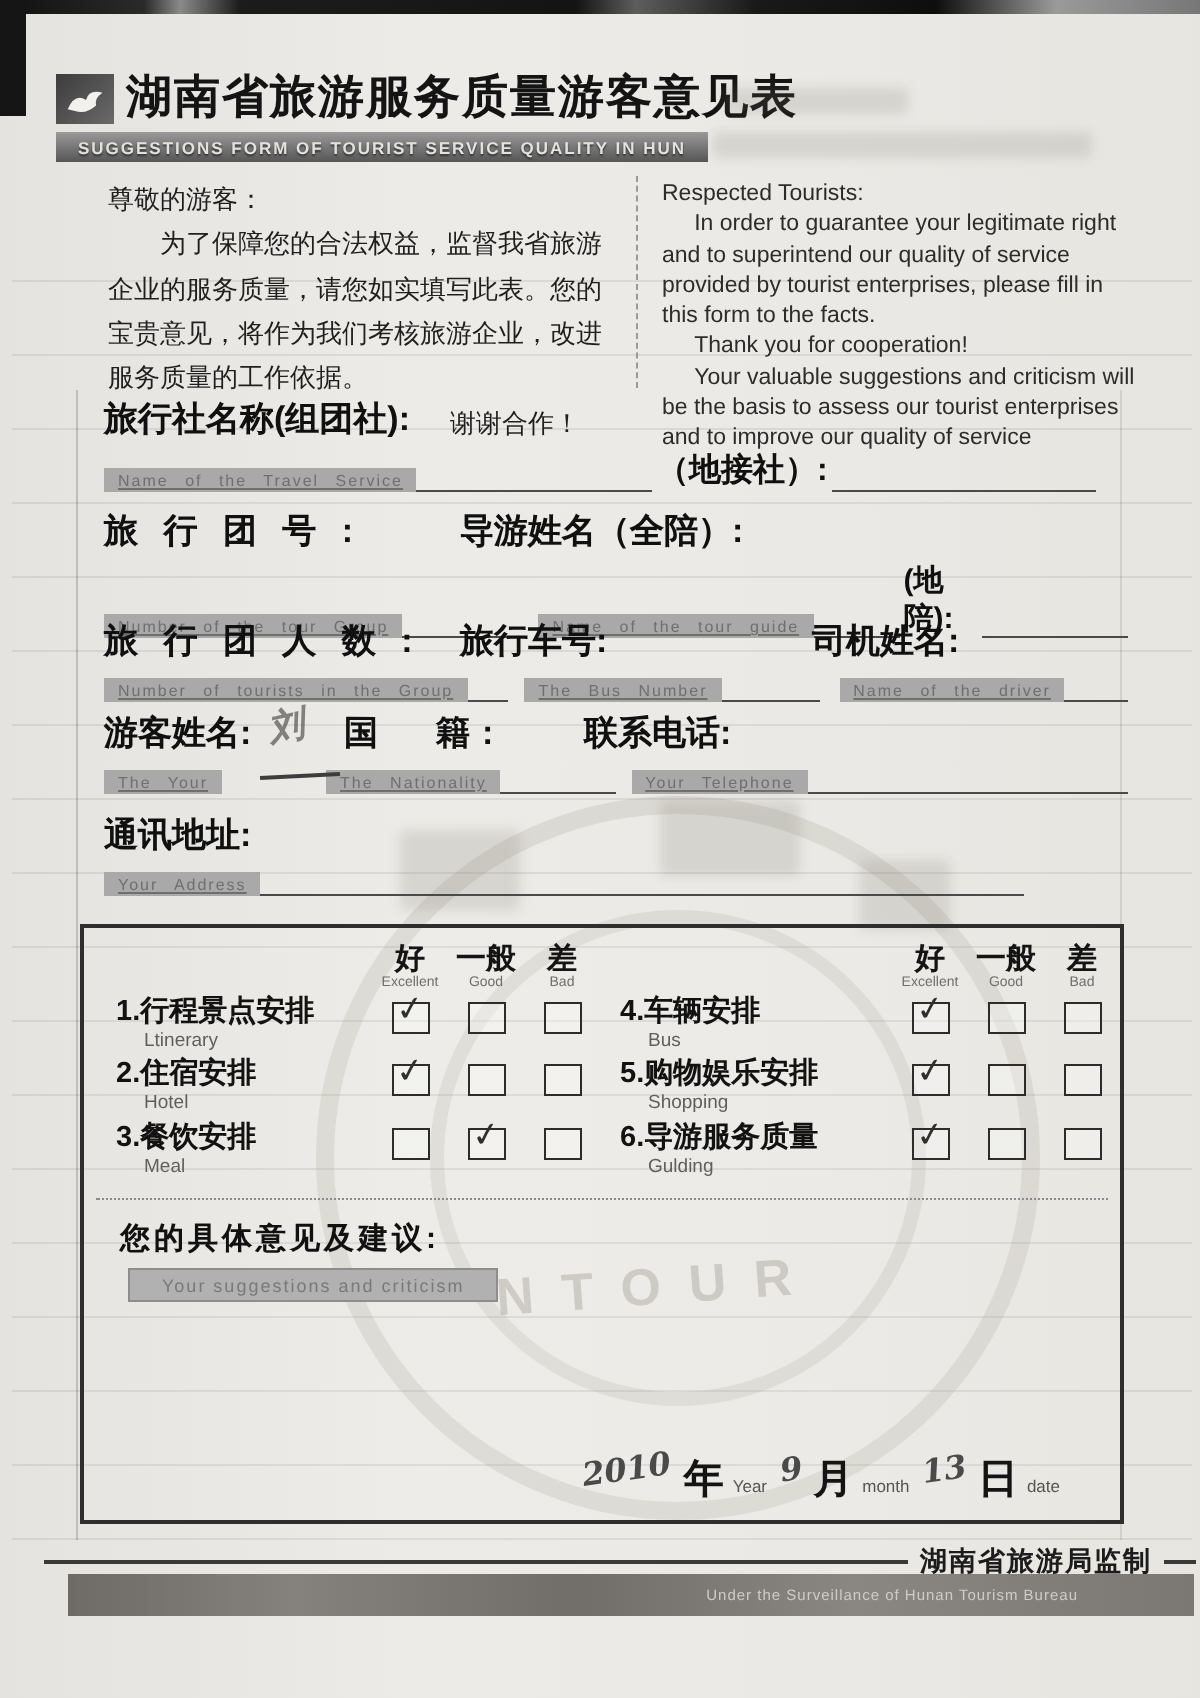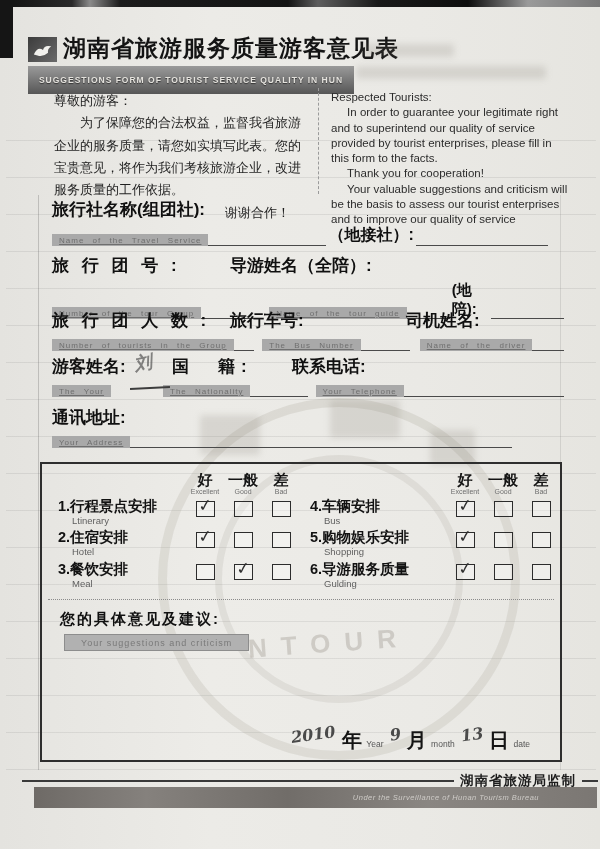--- a/index.html
+++ b/index.html
@@ -19,21 +19,21 @@
   .stamp{position:absolute;left:158px;top:398px;width:344px;height:344px;border-radius:50%;
     border:9px solid rgba(150,142,130,0.18);pointer-events:none;}
   .stamp::after{content:"";position:absolute;left:48px;top:48px;right:48px;bottom:48px;
     border-radius:50%;border:7px solid rgba(150,142,130,0.16);}
   .stamp-frag{position:absolute;left:248px;top:628px;font-size:26px;font-weight:bold;
     letter-spacing:14px;color:rgba(130,124,112,0.30);transform:rotate(-4deg);pointer-events:none;}
   
   .logo{position:absolute;left:28px;top:37px;width:29px;height:25px;
     background:linear-gradient(135deg,#3c3c3c,#6a6a6a);display:flex;align-items:center;justify-content:center;}
   .title{position:absolute;left:63px;top:33px;font-size:23px;font-weight:bold;color:#141414;letter-spacing:1px;}
-  .subtitle-bar{position:absolute;left:28px;top:66px;width:326px;height:28px;
+  .subtitle-bar{position:absolute;left:28px;top:66px;width:326px;height:15px;
     background:linear-gradient(180deg,#9a9a9a,#565656);display:flex;align-items:center;justify-content:center;}
   .subtitle-bar span{font-size:8.5px;font-weight:bold;letter-spacing:1px;color:#e4e2dd;text-shadow:0 1px 1px #333;}
   .bleed-title1{left:362px;top:44px;width:92px;height:13px;}
   .bleed-title2{left:356px;top:66px;width:190px;height:13px;}
   
   .intro{position:absolute;left:36px;top:88px;width:540px;height:106px;display:flex;}
   .intro-zh{width:282px;padding:2px 14px 0 18px;box-sizing:border-box;
     font-family:"DejaVu Serif",serif;font-size:13px;line-height:1.72;color:#1f1f1f;}
   .intro-zh .body{text-indent:2em;}
   .intro-zh .closing{text-align:right;padding-right:14px;}
@@ -79,21 +79,21 @@
   .dchar .de{font-size:8.5px;color:#555;margin-top:1px;}
   .dhand{font-size:16px;transform:rotate(-8deg);margin:0 4px 6px 4px;}
   
   .supv{position:absolute;left:22px;right:2px;top:772px;display:flex;align-items:center;}
   .supv .ln{border-top:2px solid #3a3a3a;height:0;}
   .supv .l1{flex:1;}
   .supv .l2{width:16px;}
   .supv .txt{font-size:13.5px;font-weight:bold;color:#1c1c1c;margin:0 6px;letter-spacing:1px;}
   .darkbar{position:absolute;left:34px;right:3px;top:787px;height:21px;
     background:linear-gradient(90deg,#6e6a66,#85817d 20%,#716d69 45%,#8a8682 70%,#7b7773 100%);
-    display:flex;align-items:center;justify-content:flex-end;padding-right:58px;box-sizing:border-box;font-style:italic;}
+    display:flex;align-items:center;justify-content:flex-end;padding-right:58px;box-sizing:border-box;}
   .darkbar span{font-size:7.5px;color:#cfccc8;letter-spacing:.5px;}
   .site-mark{position:absolute;right:8px;top:800px;text-align:right;z-index:5;}
   .site-mark .sn{font-size:23px;font-weight:bold;letter-spacing:7px;color:#3ec43e;
     text-shadow:0 0 2px rgba(255,255,255,.9),1px 1px 0 rgba(0,90,0,.35);
     font-family:"DejaVu Serif",serif;}
   .site-mark .su{font-size:14px;font-weight:bold;letter-spacing:3px;color:#3ec43e;
     text-shadow:0 0 2px rgba(255,255,255,.9);margin-top:2px;font-family:"DejaVu Sans Mono",monospace;}
   .scribble-u{position:absolute;left:78px;top:32px;width:40px;border-bottom:2px solid #3d3d3d;transform:rotate(-3deg);}
 </style>
 </head>

